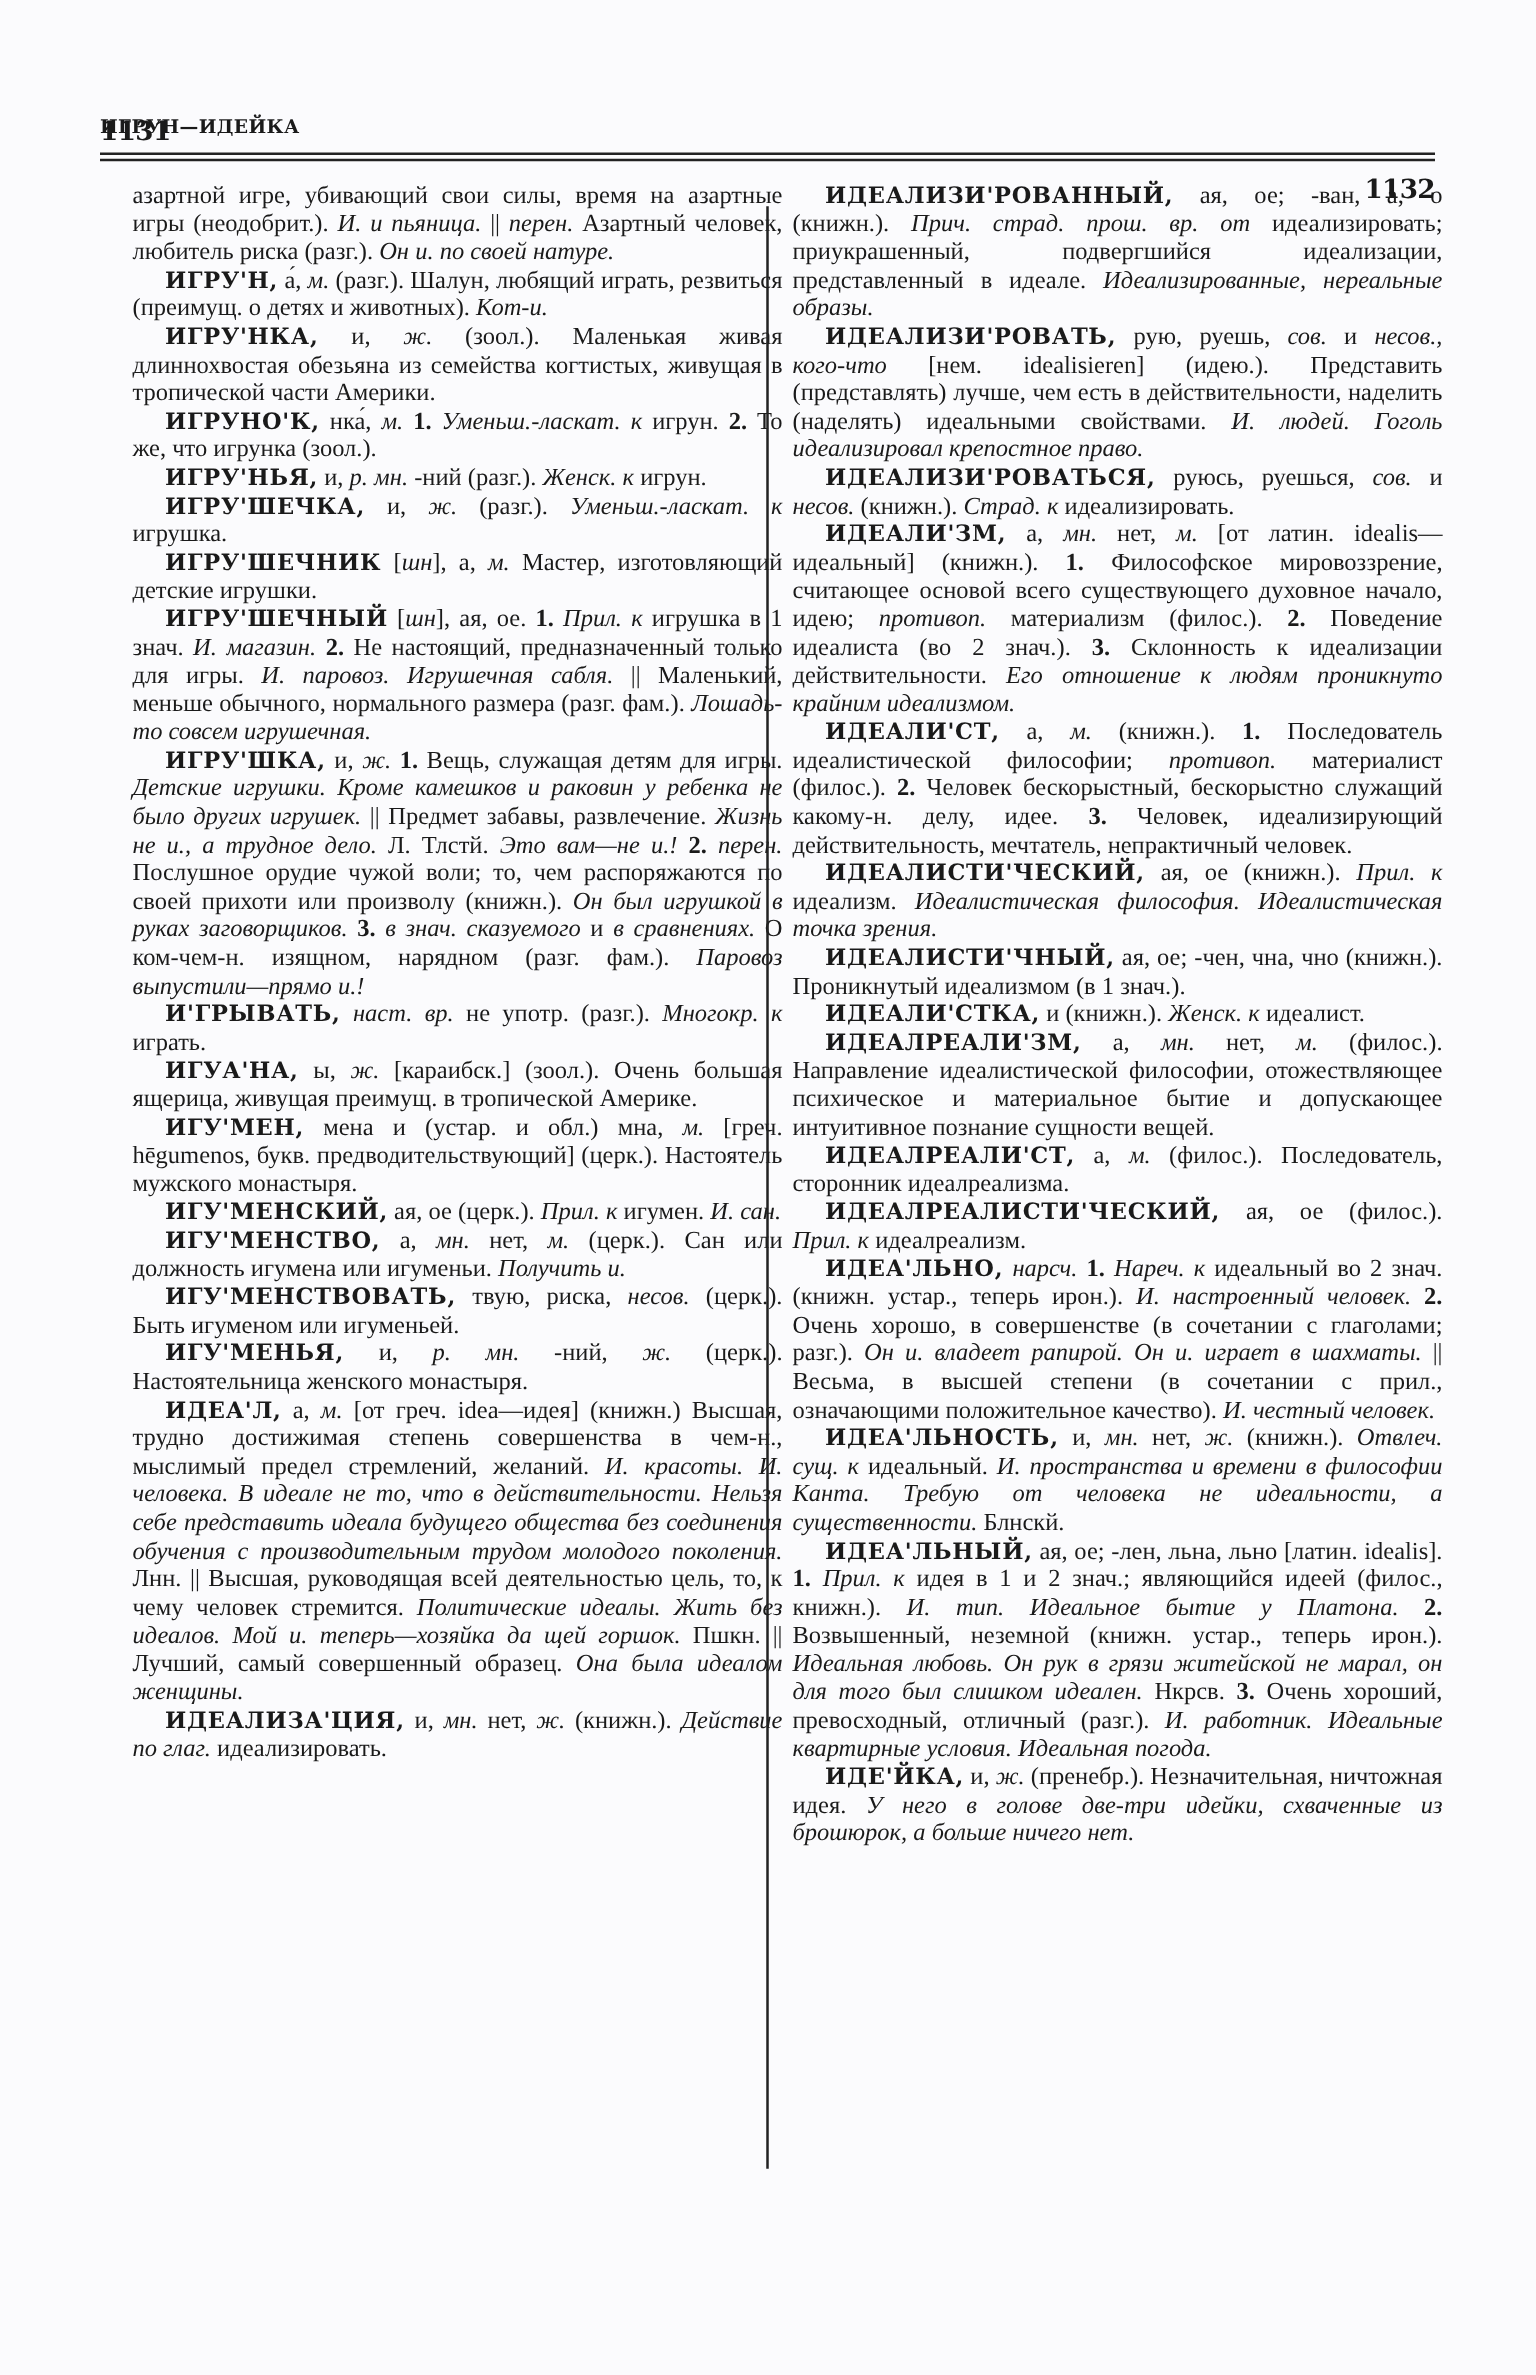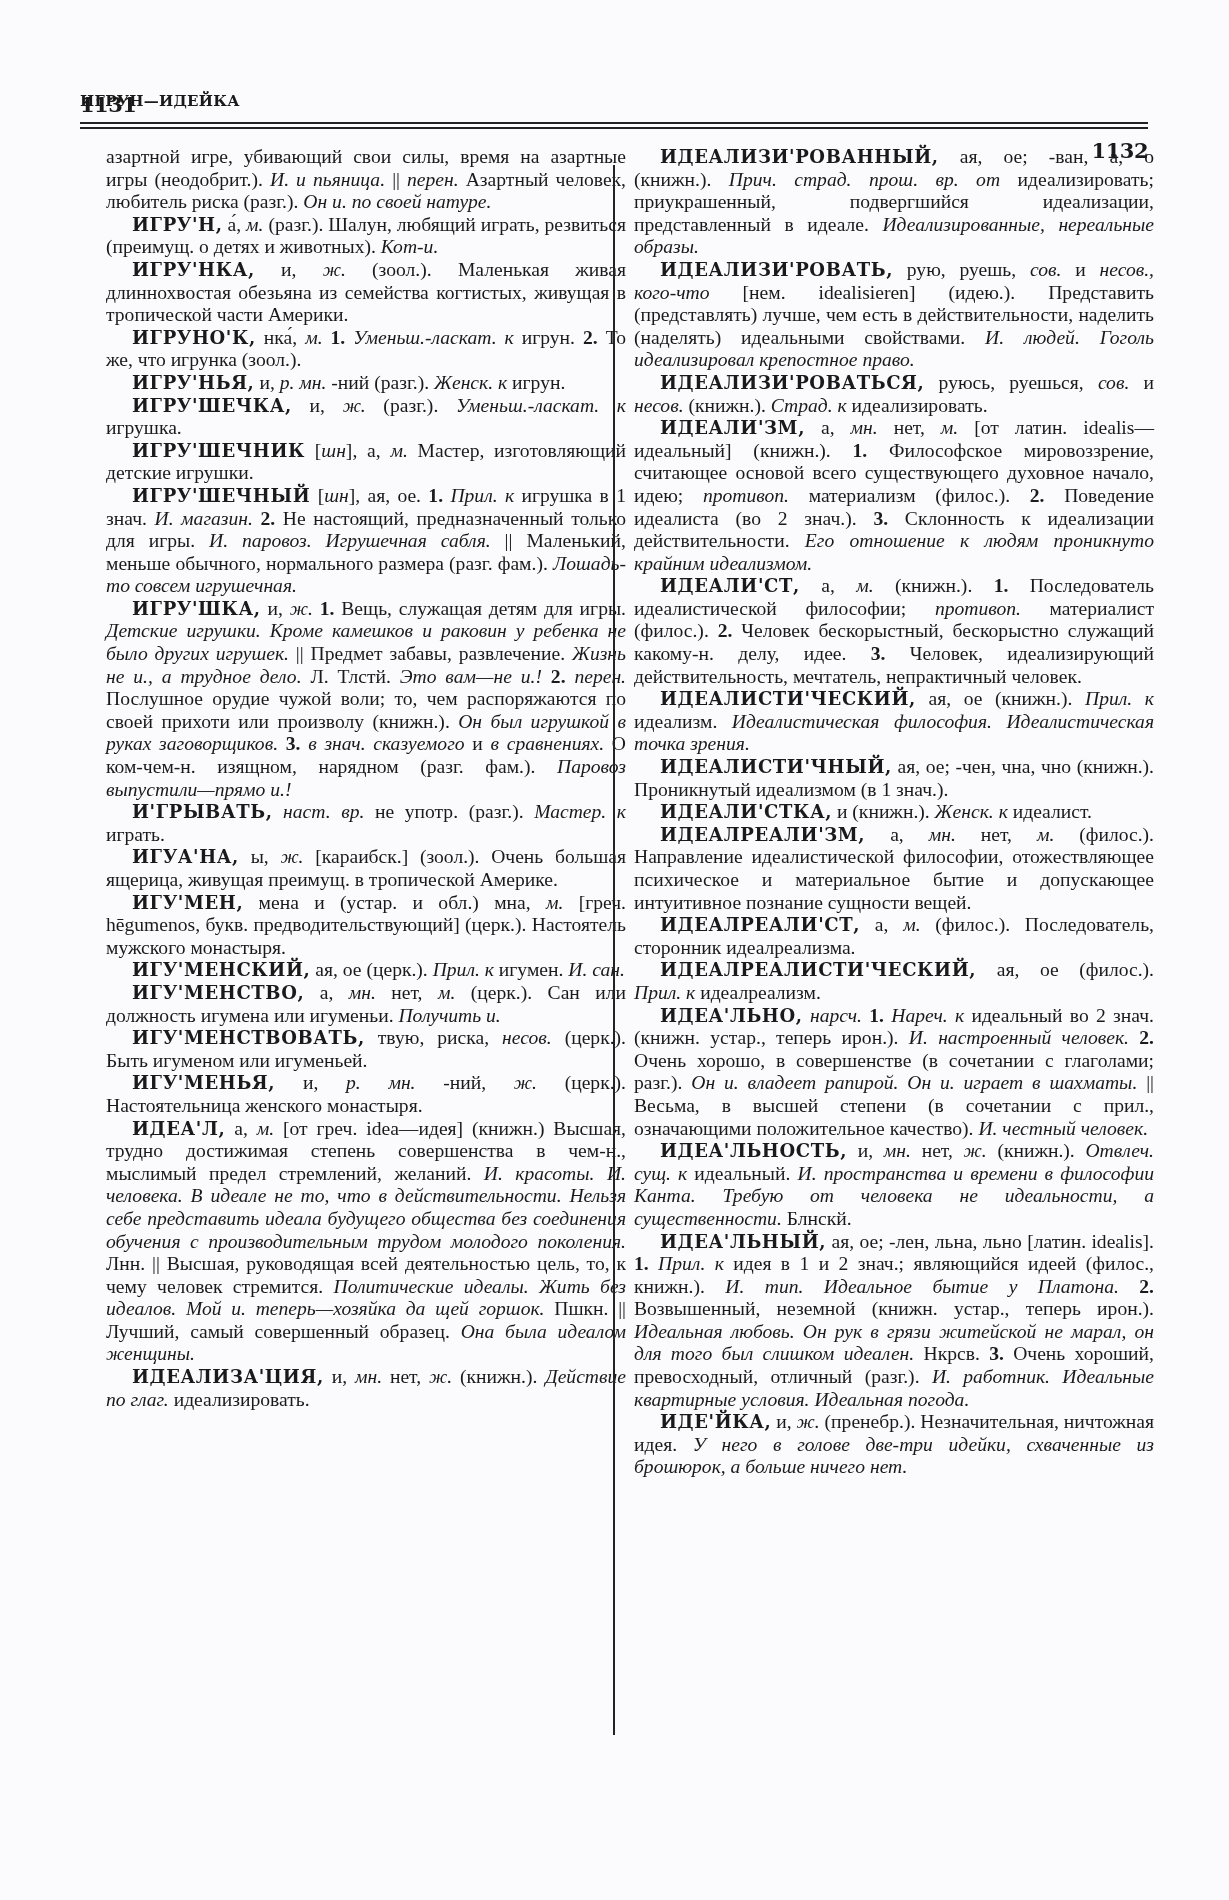--- a/index.html
+++ b/index.html
@@ -63,21 +63,21 @@
 <div class="column col-left" id="col-left">
     <p class="entry cont"><span>азартной игре, убивающий свои силы, время на азартные игры (неодобрит.). </span><span class="it">И. и пьяница.</span><span> || </span><span class="it">перен.</span><span> Азартный человек, любитель риска (разг.). </span><span class="it">Он и. по своей натуре.</span></p>
     <p class="entry"><span class="hw">ИГРУ'Н,</span><span> а́, </span><span class="it">м.</span><span> (разг.). Шалун, любящий играть, резвиться (преимущ. о детях и животных). </span><span class="it">Кот-и.</span></p>
     <p class="entry"><span class="hw">ИГРУ'НКА,</span><span> и, </span><span class="it">ж.</span><span> (зоол.). Маленькая живая длиннохвостая обезьяна из семейства когтистых, живущая в тропической части Америки.</span></p>
     <p class="entry"><span class="hw">ИГРУНО'К,</span><span> нка́, </span><span class="it">м.</span><span> </span><span class="b">1.</span><span> </span><span class="it">Уменьш.-ласкат. к</span><span> игрун. </span><span class="b">2.</span><span> То же, что игрунка (зоол.).</span></p>
     <p class="entry"><span class="hw">ИГРУ'НЬЯ,</span><span> и, </span><span class="it">р. мн.</span><span> -ний (разг.). </span><span class="it">Женск. к</span><span> игрун.</span></p>
     <p class="entry"><span class="hw">ИГРУ'ШЕЧКА,</span><span> и, </span><span class="it">ж.</span><span> (разг.). </span><span class="it">Уменьш.-ласкат. к</span><span> игрушка.</span></p>
     <p class="entry"><span class="hw">ИГРУ'ШЕЧНИК</span><span> [</span><span class="it">шн</span><span>], а, </span><span class="it">м.</span><span> Мастер, изготовляющий детские игрушки.</span></p>
     <p class="entry"><span class="hw">ИГРУ'ШЕЧНЫЙ</span><span> [</span><span class="it">шн</span><span>], ая, ое. </span><span class="b">1.</span><span> </span><span class="it">Прил. к</span><span> игрушка в 1 знач. </span><span class="it">И. магазин.</span><span> </span><span class="b">2.</span><span> Не настоящий, предназначенный только для игры. </span><span class="it">И. паровоз. Игрушечная сабля.</span><span> || Маленький, меньше обычного, нормального размера (разг. фам.). </span><span class="it">Лошадь-то совсем игрушечная.</span></p>
     <p class="entry"><span class="hw">ИГРУ'ШКА,</span><span> и, </span><span class="it">ж.</span><span> </span><span class="b">1.</span><span> Вещь, служащая детям для игры. </span><span class="it">Детские игрушки. Кроме камешков и раковин у ребенка не было других игрушек.</span><span> || Предмет забавы, развлечение. </span><span class="it">Жизнь не и., а трудное дело.</span><span> Л. Тлстй. </span><span class="it">Это вам—не и.!</span><span> </span><span class="b">2.</span><span> </span><span class="it">перен.</span><span> Послушное орудие чужой воли; то, чем распоряжаются по своей прихоти или произволу (книжн.). </span><span class="it">Он был игрушкой в руках заговорщиков.</span><span> </span><span class="b">3.</span><span> </span><span class="it">в знач. сказуемого</span><span> и </span><span class="it">в сравнениях.</span><span> О ком-чем-н. изящном, нарядном (разг. фам.). </span><span class="it">Паровоз выпустили—прямо и.!</span></p>
-    <p class="entry"><span class="hw">И'ГРЫВАТЬ,</span><span> </span><span class="it">наст. вр.</span><span> не употр. (разг.). </span><span class="it">Мастер. к</span><span> играть.</span></p>
+    <p class="entry"><span class="hw">И'ГРЫВАТЬ,</span><span> </span><span class="it">наст. вр.</span><span> не употр. (разг.). </span><span class="it">Многокр. к</span><span> играть.</span></p>
     <p class="entry"><span class="hw">ИГУА'НА,</span><span> ы, </span><span class="it">ж.</span><span> [караибск.] (зоол.). Очень большая ящерица, живущая преимущ. в тропической Америке.</span></p>
     <p class="entry"><span class="hw">ИГУ'МЕН,</span><span> мена и (устар. и обл.) мна, </span><span class="it">м.</span><span> [греч. hēgumenos, букв. предводительствующий] (церк.). Настоятель мужского монастыря.</span></p>
     <p class="entry"><span class="hw">ИГУ'МЕНСКИЙ,</span><span> ая, ое (церк.). </span><span class="it">Прил. к</span><span> игумен. </span><span class="it">И. сан.</span></p>
     <p class="entry"><span class="hw">ИГУ'МЕНСТВО,</span><span> а, </span><span class="it">мн.</span><span> нет, </span><span class="it">м.</span><span> (церк.). Сан или должность игумена или игуменьи. </span><span class="it">Получить и.</span></p>
     <p class="entry"><span class="hw">ИГУ'МЕНСТВОВАТЬ,</span><span> твую, риска, </span><span class="it">несов.</span><span> (церк.). Быть игуменом или игуменьей.</span></p>
     <p class="entry"><span class="hw">ИГУ'МЕНЬЯ,</span><span> и, </span><span class="it">р. мн.</span><span> -ний, </span><span class="it">ж.</span><span> (церк.). Настоятельница женского монастыря.</span></p>
     <p class="entry"><span class="hw">ИДЕА'Л,</span><span> а, </span><span class="it">м.</span><span> [от греч. idea—идея] (книжн.) Высшая, трудно достижимая степень совершенства в чем-н., мыслимый предел стремлений, желаний. </span><span class="it">И. красоты. И. человека. В идеале не то, что в действительности. Нельзя себе представить идеала будущего общества без соединения обучения с производительным трудом молодого поколения.</span><span> Лнн. || Высшая, руководящая всей деятельностью цель, то, к чему человек стремится. </span><span class="it">Политические идеалы. Жить без идеалов. Мой и. теперь—хозяйка да щей горшок.</span><span> Пшкн. || Лучший, самый совершенный образец. </span><span class="it">Она была идеалом женщины.</span></p>
     <p class="entry"><span class="hw">ИДЕАЛИЗА'ЦИЯ,</span><span> и, </span><span class="it">мн.</span><span> нет, </span><span class="it">ж.</span><span> (книжн.). </span><span class="it">Действие по глаг.</span><span> идеализировать.</span></p>
   </div>
 <div class="divider"></div>

